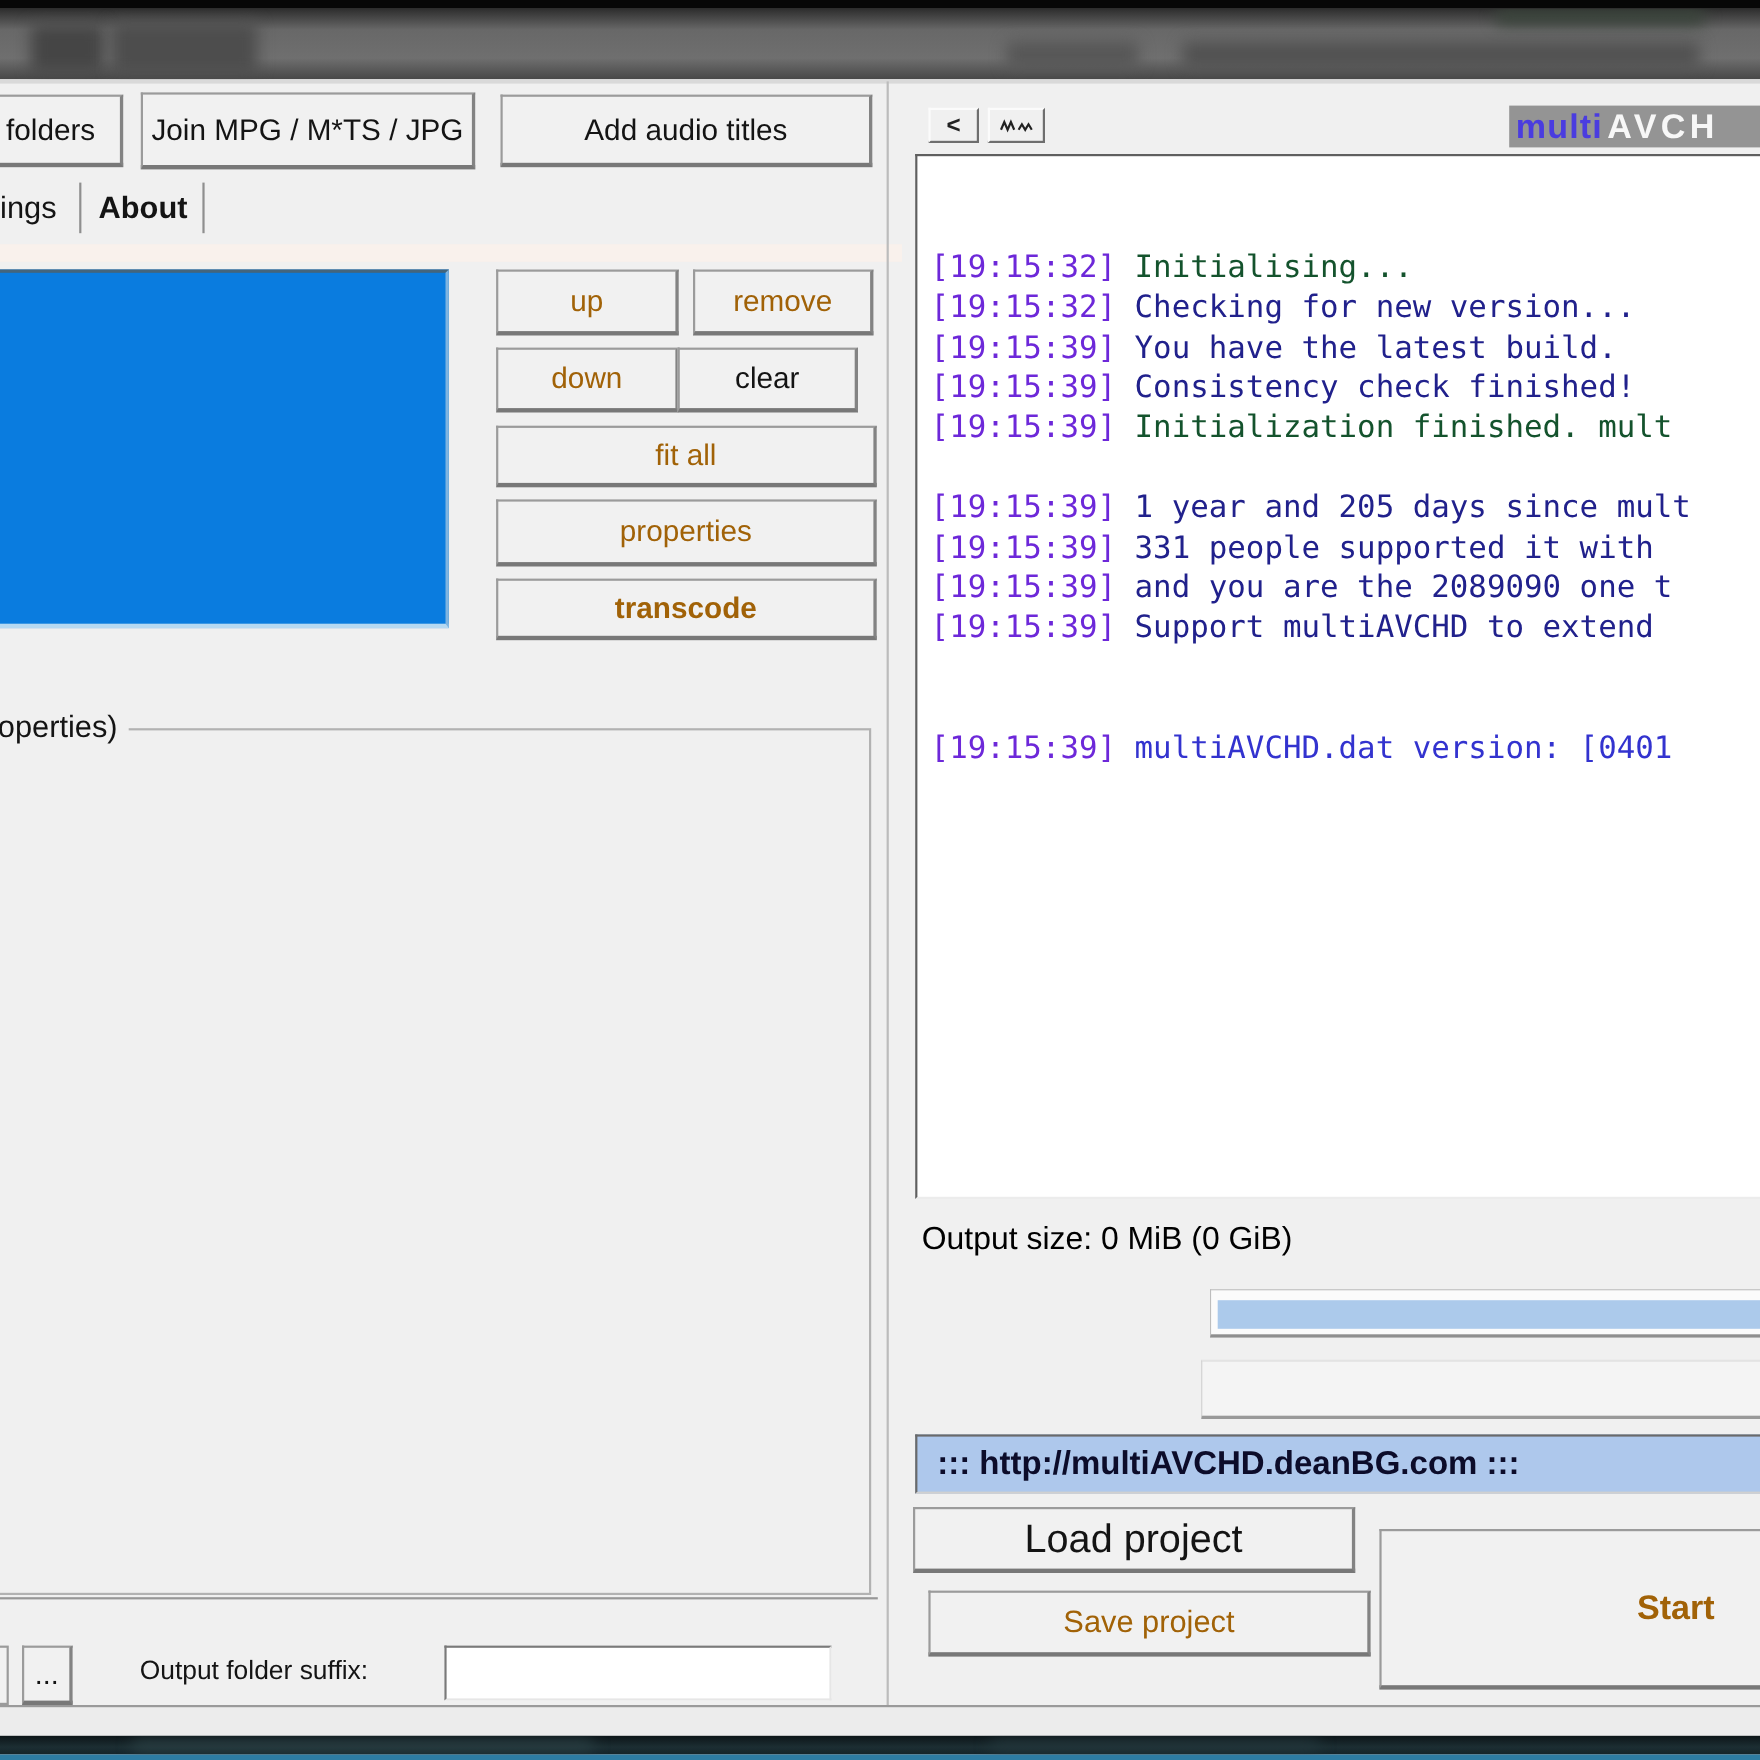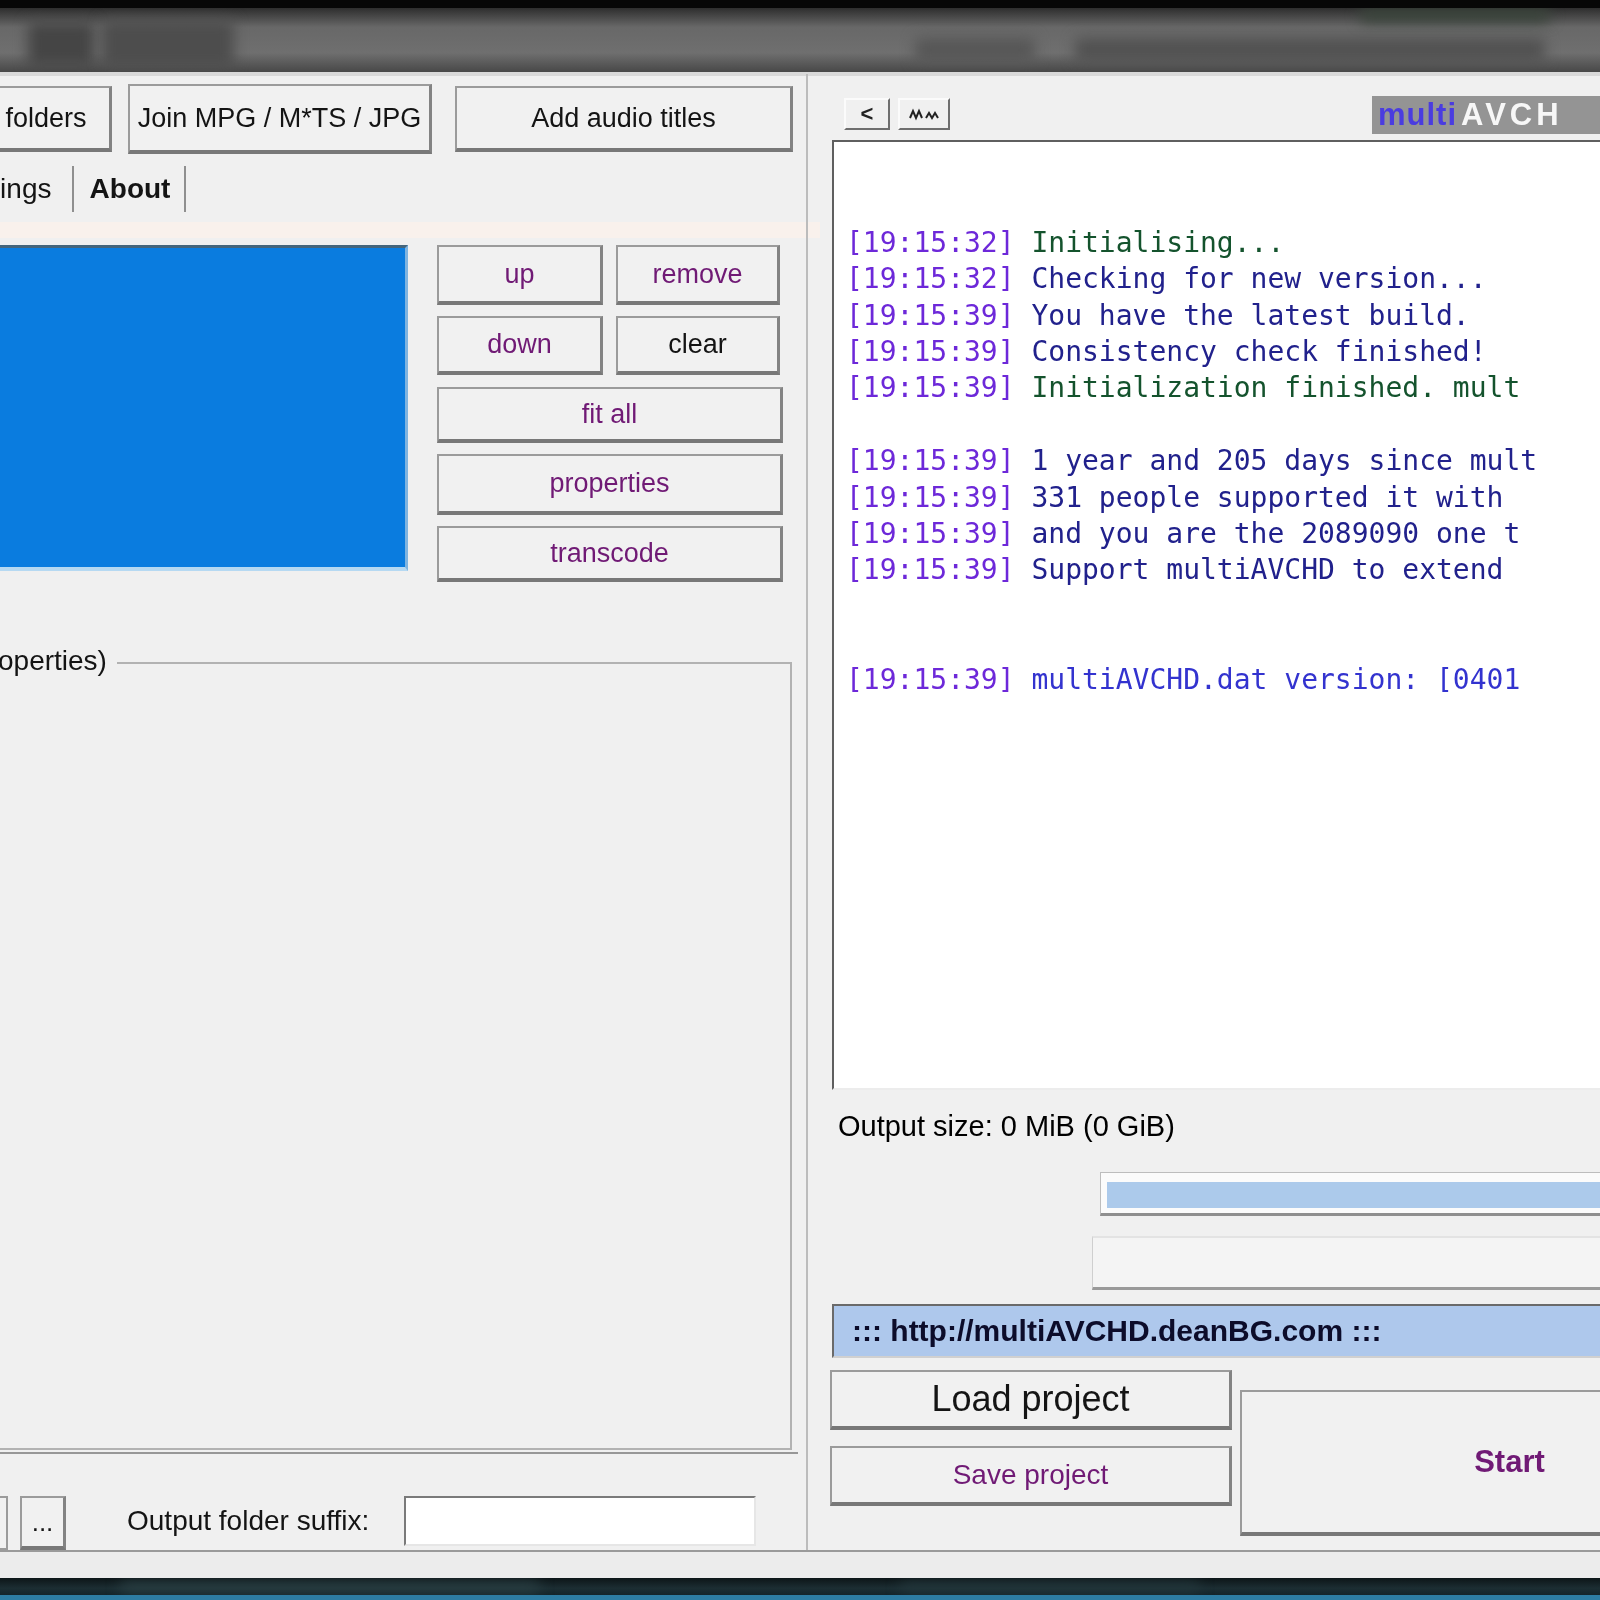--- a/index.html
+++ b/index.html
@@ -21,21 +21,21 @@
   
   .btn{
     position:absolute;display:flex;align-items:center;justify-content:center;
     background:#f1f1f1;
     border:2px solid #9b9b9b;
     border-right:3px solid #838383;
     border-bottom:4px solid #787878;
     box-sizing:border-box;
     font-size:27px;color:#141414;cursor:default;
   }
-  .btn.disabled{color:#701a75;}
+  .btn.disabled{color:#a16207;margin-left:14px;}
   
   .tab{
     position:absolute;top:166px;height:46px;
     display:flex;align-items:center;justify-content:center;
     font-size:28px;color:#141414;
     border-right:2px solid #8f8f8f;box-sizing:border-box;
   }
   .tabpage-highlight{
     position:absolute;left:0;top:222px;width:820px;height:16px;
     background:#f9f1ec;
@@ -57,21 +57,21 @@
   .groupbox-label{
     position:absolute;left:-2px;top:644px;height:34px;
     background:#f0f0f0;padding-right:10px;
     font-size:28px;color:#141414;display:flex;align-items:center;
   }
   .bottom-separator{
     position:absolute;left:0;top:1452px;width:798px;height:2px;background:#979797;
   }
   
   .suffix-label{
-    position:absolute;left:127px;top:1505px;font-size:28px;color:#141414;
+    position:absolute;left:127px;top:1505px;font-size:24px;color:#141414;
   }
   .suffix-input{
     position:absolute;left:404px;top:1496px;width:352px;height:50px;
     background:#ffffff;
     border:2px solid;border-color:#7a7a7a #e6e6e6 #e6e6e6 #7a7a7a;
     box-sizing:border-box;font-size:26px;font-family:"Liberation Sans",sans-serif;
     padding:0 8px;
   }
   .edge-sliver{
     position:absolute;left:-12px;top:1496px;width:20px;height:54px;
@@ -175,21 +175,21 @@
 <div class="tabpage-highlight"></div>
 
 <div class="media-list"></div>
 
 <div class="btn disabled" style="left:437px;top:245px;width:166px;height:60px;">up</div>
 <div class="btn disabled" style="left:616px;top:245px;width:164px;height:60px;">remove</div>
 <div class="btn disabled" style="left:437px;top:316px;width:166px;height:59px;text-align:center;">down</div>
 <div class="btn" style="left:616px;top:316px;width:164px;height:59px;">clear</div>
 <div class="btn disabled" style="left:437px;top:387px;width:346px;height:56px;">fit all</div>
 <div class="btn disabled" style="left:437px;top:454px;width:346px;height:61px;">properties</div>
-<div class="btn disabled" style="left:437px;top:526px;width:346px;height:56px;">transcode</div>
+<div class="btn disabled" style="left:437px;top:526px;width:346px;height:56px;font-weight:bold;">transcode</div>
 
 <div class="groupbox"></div>
 <div class="groupbox-label">operties)</div>
 
 <div class="bottom-separator"></div>
 
 <div class="edge-sliver"></div>
 <div class="btn" style="left:20px;top:1496px;width:46px;height:54px;font-size:26px;">...</div>
 <div class="suffix-label">Output folder suffix:</div>
 <input class="suffix-input" type="text" value="" style="">

